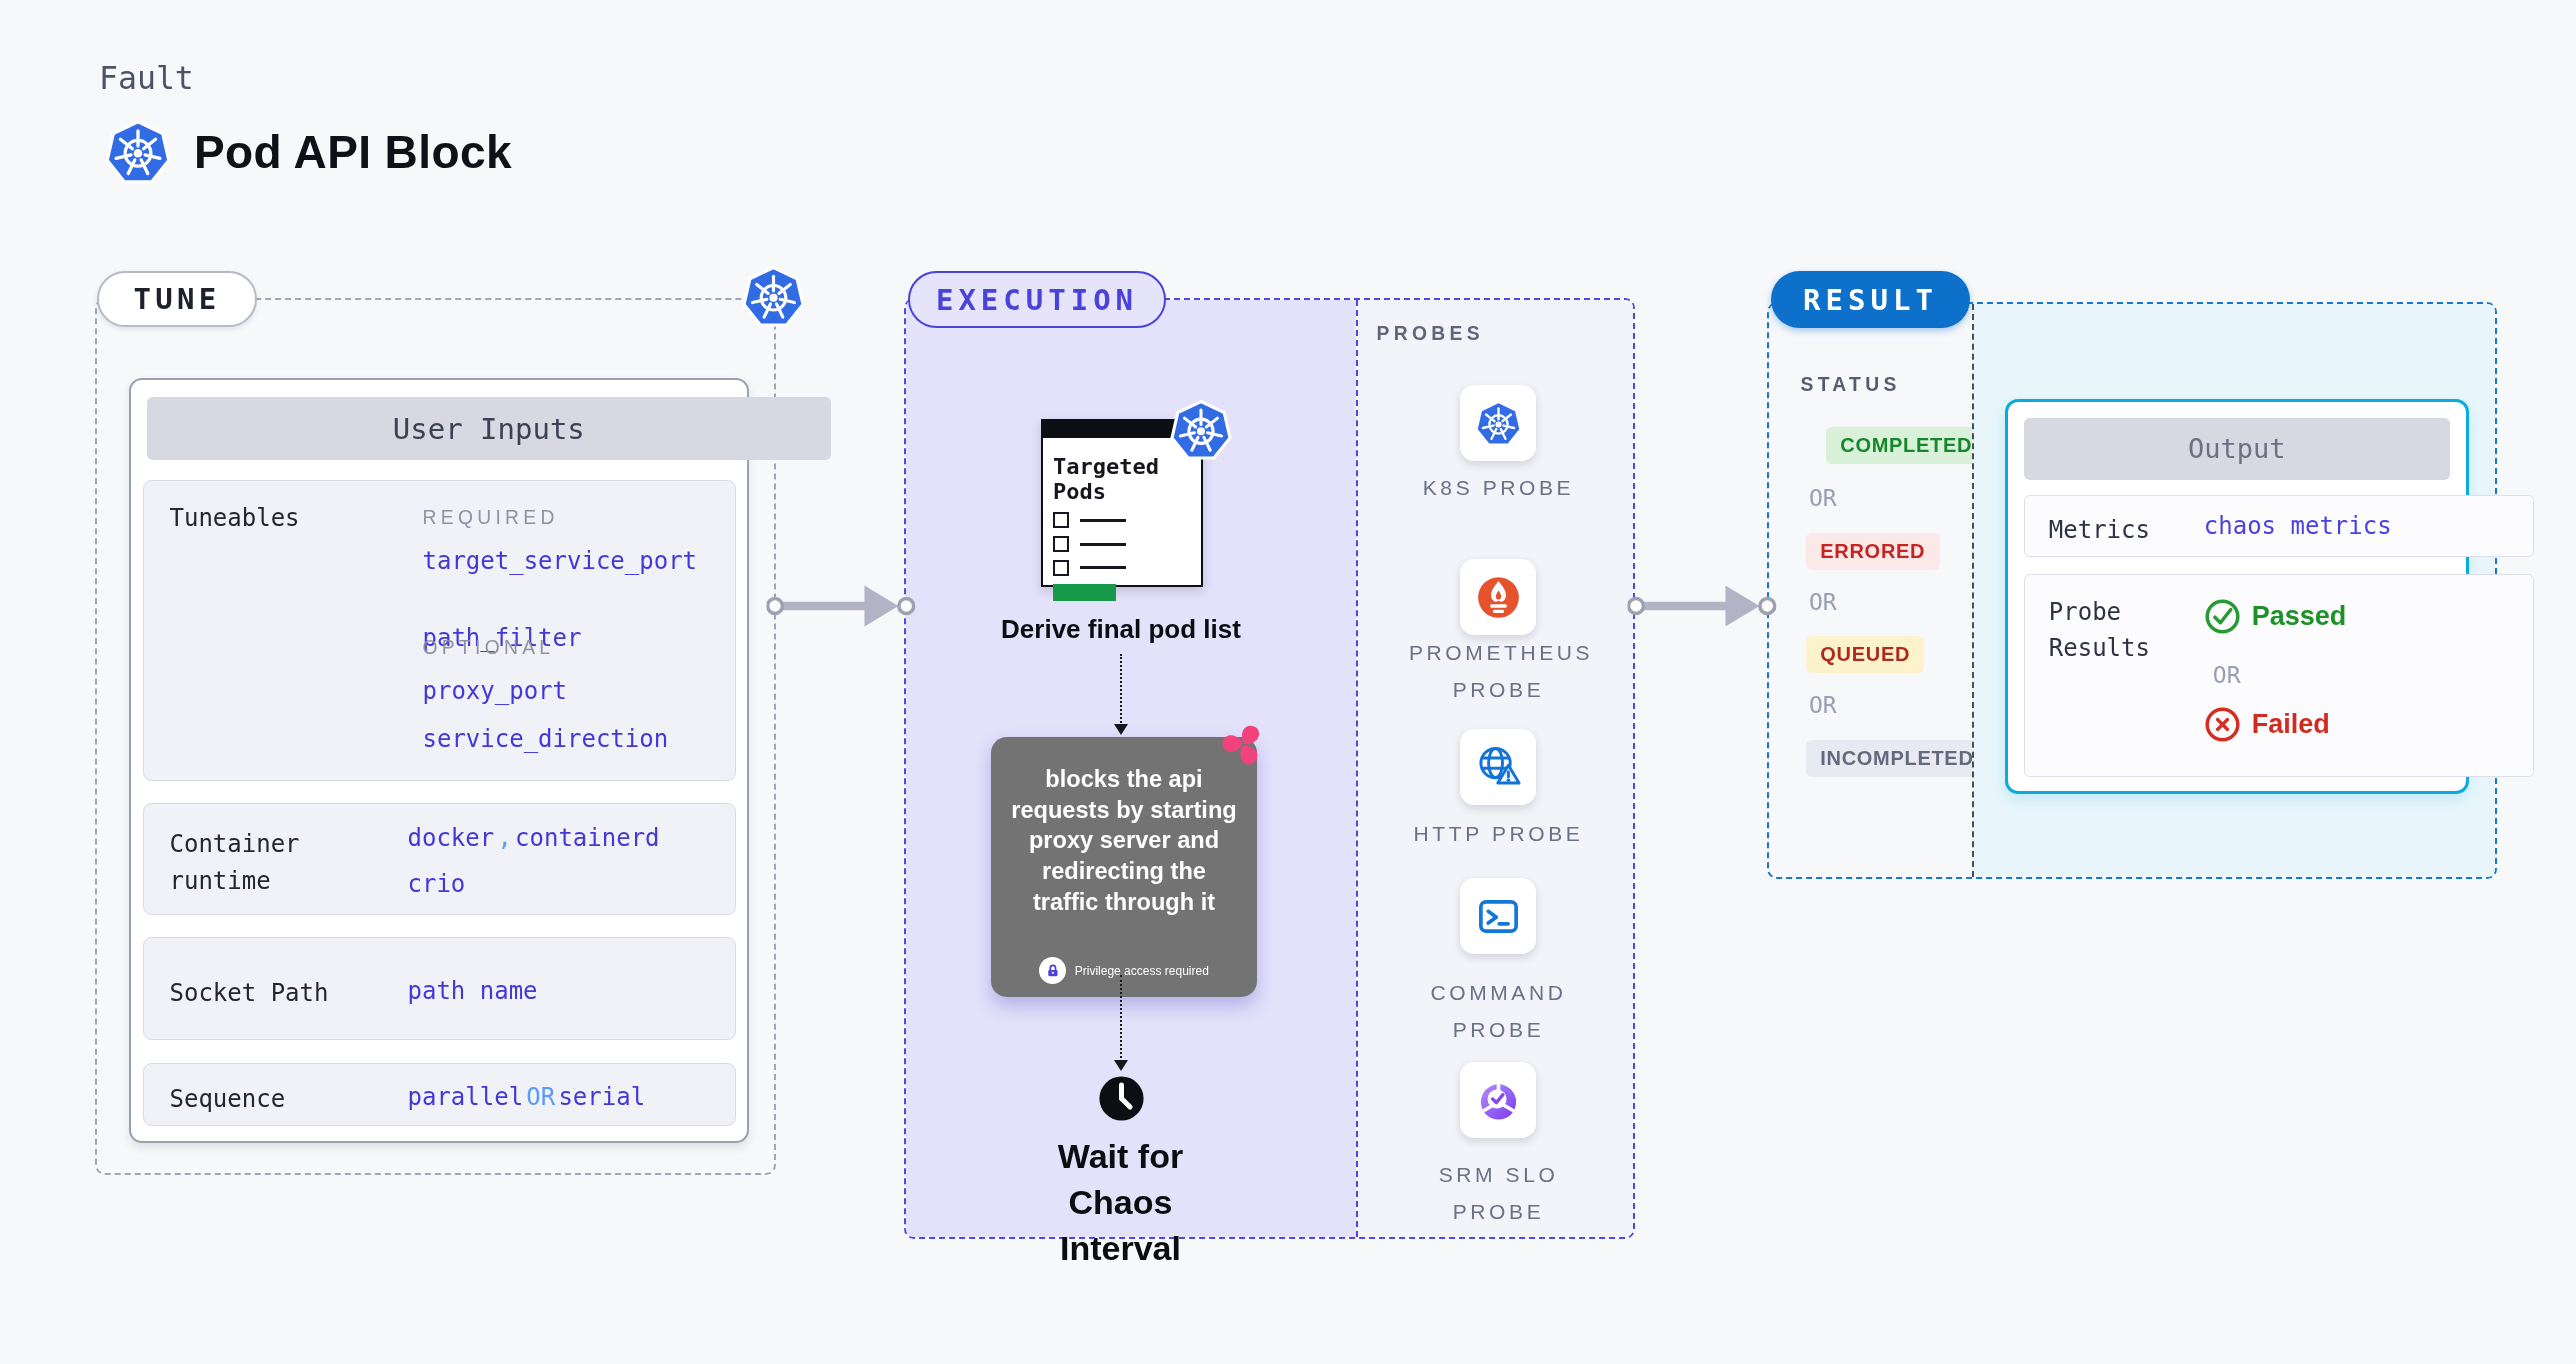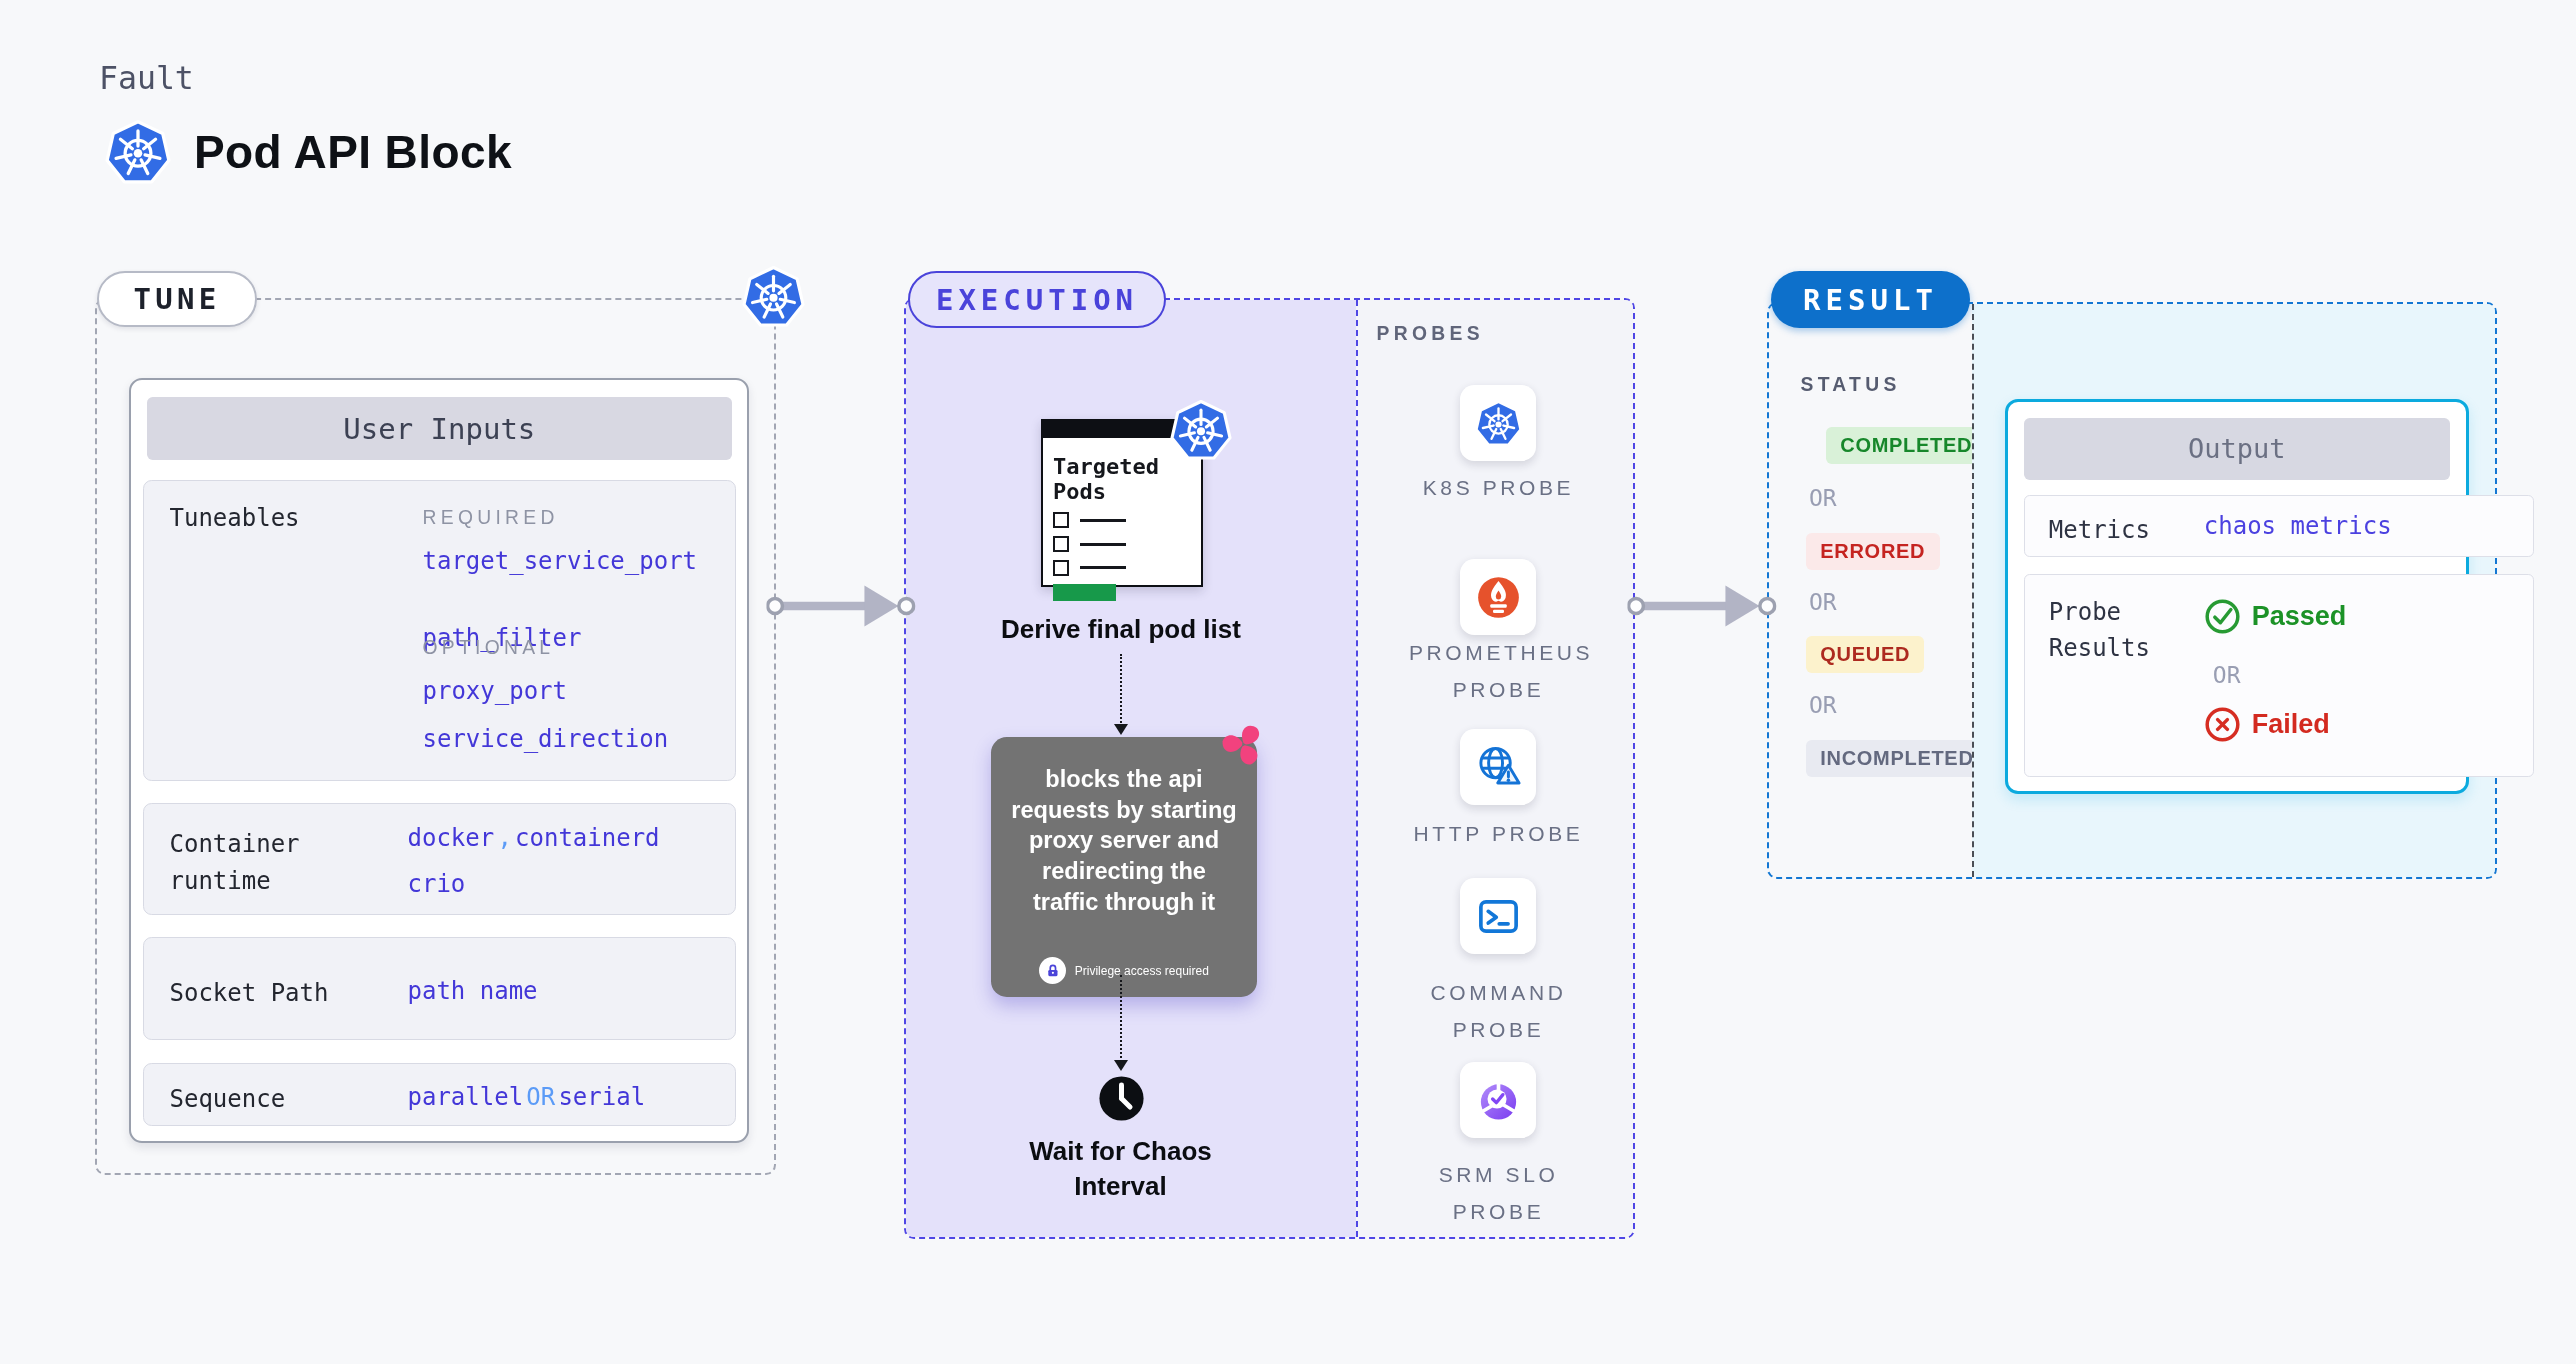--- a/index.html
+++ b/index.html
@@ -13,21 +13,21 @@
   .title-row { left:105px; top:119px; display:flex; align-items:center; gap:23px; }
   .page-title { font-size:46px; font-weight:bold; color:#0e1116; letter-spacing:0.4px; }
 
   
   .tune-box { left:95px; top:298px; width:681px; height:877px; border:2.1px dashed #a2a6b3; border-radius:10px; }
   .pill { display:flex; align-items:center; justify-content:center; font-family:"DejaVu Sans Mono", monospace; font-weight:bold; z-index:6; }
   .tune-pill { left:97px; top:271px; width:160px; height:56px; background:#ffffff; border:2.1px solid #b6bac6; border-radius:30px; font-size:29px; letter-spacing:4.3px; color:#1d212b; box-shadow:0 2.1px 5.7px rgba(25,30,60,.10); }
   .tune-k8s { left:742px; top:265px; z-index:6; }
 
   .ui-card { left:129px; top:378px; width:620px; height:765px; background:#ffffff; border:2.1px solid #9aa0ad; border-radius:13px; box-shadow:0 4.3px 10px rgba(25,30,60,.10); }
-  .ui-header { left:15.8px; top:17px; width:585px; height:63px; background:#d8d8e2; border-radius:5.7px; display:flex; align-items:center; justify-content:center; font-size:29px; color:#3c4153; }
+  .ui-header { left:15.8px; top:17px; width:684px; height:63px; background:#d8d8e2; border-radius:5.7px; display:flex; align-items:center; justify-content:center; font-size:29px; color:#3c4153; }
   .sub-card { left:11.5px; width:593px; background:#f1f2f7; border:1.4px solid #d8dae4; border-radius:8.6px; }
   .sub-label { position:absolute; left:26px; font-size:24px; color:#23262f; font-family:"DejaVu Sans Mono", monospace; line-height:1.55; }
   .req-label { font-size:19.3px; letter-spacing:4.3px; color:#8e93a4; font-weight:500; font-family:"Liberation Sans", sans-serif; }
   .val { font-size:24px; color:#4337d8; font-family:"DejaVu Sans Mono", monospace; }
   .val-lite { color:#5b9bf7; }
 
   
   .flow-arrow { z-index:7; }
   .dot-arrow { position:absolute; width:15.8px; }
   .dot-line { position:absolute; left:6.4px; top:0; width:0; border-left:2.9px dotted #15171b; }
@@ -52,21 +52,21 @@
   .derive-label { position:absolute; left:93px; top:314px; width:244px; text-align:center; font-size:26px; font-weight:bold; color:#0b0d11; }
 
   .action-box { position:absolute; left:85px; top:437px; width:266px; height:260px; background:#737373; border-radius:15.8px; box-shadow:0 8.6px 18.6px rgba(60,50,190,.28); padding:27px 18.6px 14.3px; text-align:center; }
   .action-text { color:#ffffff; font-size:23.6px; font-weight:bold; line-height:1.3; }
   .privilege-row { position:absolute; left:0; bottom:13px; width:100%; display:flex; align-items:center; justify-content:center; gap:8.6px; }
   .lock-circle { width:27px; height:27px; background:#ffffff; border-radius:50%; display:flex; align-items:center; justify-content:center; }
   .privilege-text { color:#ffffff; font-size:12px; }
   .pinwheel { position:absolute; left:314px; top:421px; z-index:4; }
 
   .clock-wrap { position:absolute; left:192px; top:775px; }
-  .wait-label { position:absolute; left:100px; top:834px; width:229px; text-align:center; font-size:26px; font-weight:bold; color:#0b0d11; line-height:1.35; }
+  .wait-label { position:absolute; left:100px; top:834px; width:229px; text-align:center; font-size:34px; font-weight:bold; color:#0b0d11; line-height:1.35; }
 
   
   .probes-label { position:absolute; left:18.6px; top:23px; font-size:19.3px; font-weight:bold; letter-spacing:4.3px; color:#60657a; }
   .probe-icon-card { position:absolute; left:102px; width:76px; height:76px; background:#ffffff; border-radius:14.3px; box-shadow:0 3.6px 8.6px rgba(25,30,60,.14); display:flex; align-items:center; justify-content:center; }
   .probe-label { position:absolute; left:51px; width:179px; text-align:center; font-size:21px; letter-spacing:3.6px; color:#6a7085; font-weight:500; line-height:1.75; }
 
   
   .result-box { left:1767px; top:302px; width:730px; height:577px; border:2.1px dashed #1377d3; border-radius:10px; }
   .result-cyan { position:absolute; left:203px; top:0; right:0; height:100%; background:#e8f6fc; border-left:2.1px dashed #4a4e55; border-radius:0 7.9px 7.9px 0; }
   .result-pill { left:1771px; top:271px; width:199px; height:57px; background:#0d70cb; border-radius:31.5px; font-size:29px; letter-spacing:5px; color:#ffffff; box-shadow:0 2.9px 7.2px rgba(13,112,203,.35); }

